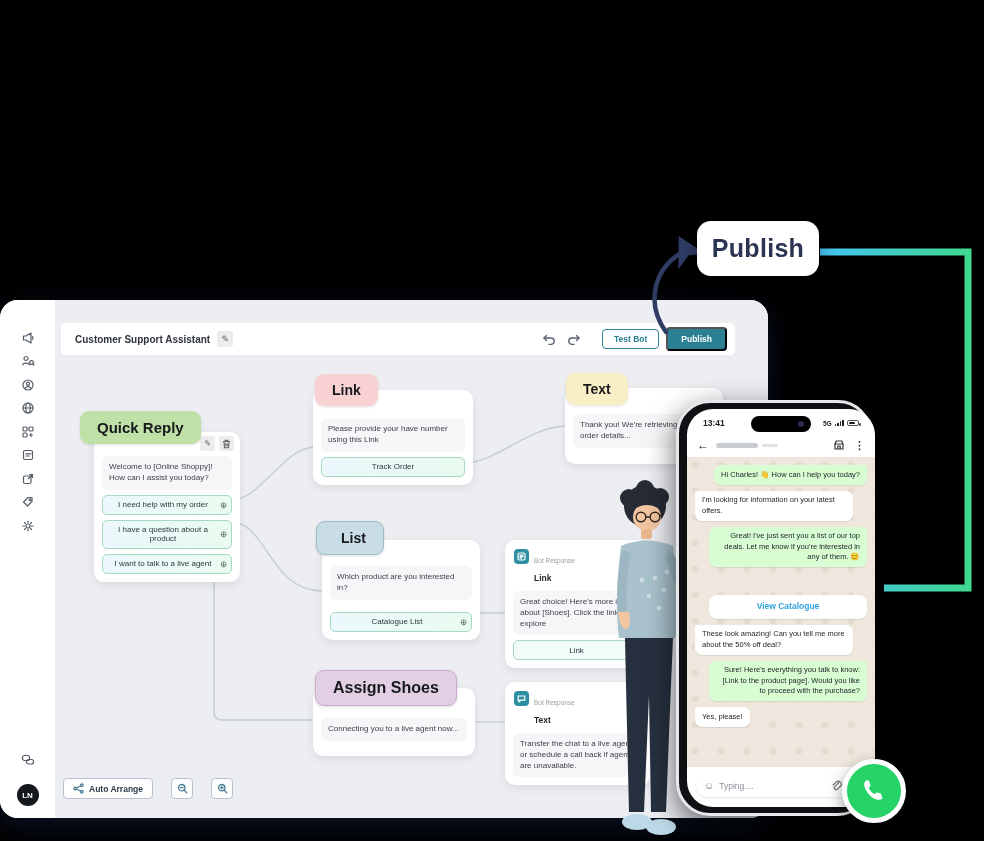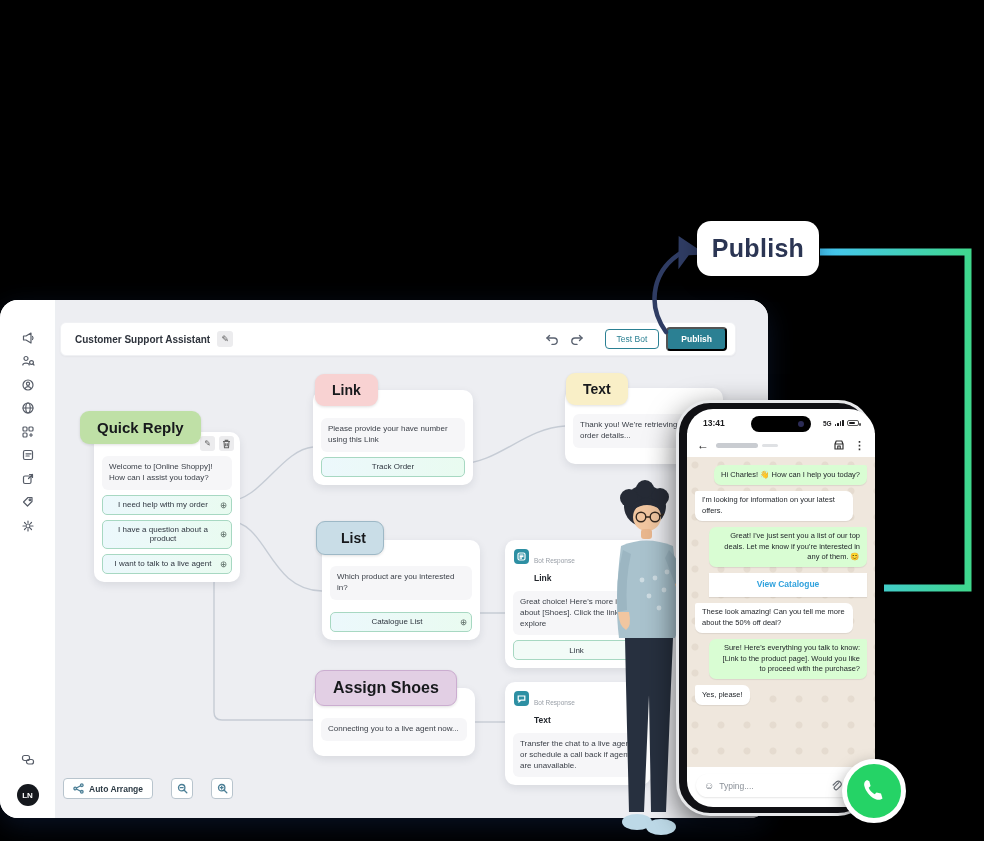--- a/index.html
+++ b/index.html
@@ -27,21 +27,21 @@
   .connector-svg{position:absolute;left:0;top:0;width:712px;height:518px;}
 
   
   .toolbar{position:absolute;left:4px;top:22px;width:676px;height:34px;background:#fff;border-radius:6px;
     border:1px solid #f0f1f4;display:flex;align-items:center;padding:0 8px 0 14px;box-shadow:0 1px 2px rgba(0,0,0,.04);}
   .tb-title{font-size:10px;color:#2e333c;font-weight:600;}
   .edit-chip{width:16px;height:16px;background:#ececee;border-radius:3px;margin-left:7px;display:flex;align-items:center;justify-content:center;font-size:9px;color:#555;}
   .tb-spacer{flex:1;}
   .tb-icon{width:18px;height:16px;margin:0 4px;display:flex;align-items:center;justify-content:center;}
   .tb-icon svg{width:15px;height:13px;stroke:#5a6270;fill:none;stroke-width:1.4;stroke-linecap:round;stroke-linejoin:round;}
-  .btn-testbot{margin-left:14px;padding:4px 11px;border:1px solid #2b8093;border-radius:4px;color:#2b8093;font-size:8.5px;font-weight:400;background:#fff;}
+  .btn-testbot{margin-left:14px;padding:4px 11px;border:1px solid #2b8093;border-radius:4px;color:#2b8093;font-size:8.5px;font-weight:700;background:#fff;}
   .btn-publish{margin-left:7px;padding:5px 13px;border-radius:4px;color:#fff;font-size:8.5px;font-weight:700;background:#2b8093;}
 
   
   .node-label{position:absolute;padding:8px 17px;border-radius:9px;font-weight:700;color:#17191c;z-index:3;box-shadow:0 1px 3px rgba(0,0,0,.12);}
   .node-card{position:absolute;background:#fff;border-radius:10px;box-shadow:0 3px 8px rgba(30,40,60,.10);z-index:2;padding:8px;}
   .card-msg{background:#f6f6f8;border-radius:6px;padding:6px 7px;font-size:8px;line-height:1.35;color:#3a3f47;}
   .pill{position:relative;margin-top:5px;border:1px solid #a7d8c2;border-radius:5px;
     background:linear-gradient(90deg,#ecf8fc,#e9fbf0);font-size:8px;color:#2f3640;text-align:center;padding:4.5px 14px 4.5px 6px;}
   .pill .plus{position:absolute;right:4px;top:50%;transform:translateY(-50%);font-size:8.5px;color:#5a6a64;}
   .card-actions{position:absolute;top:4px;right:6px;display:flex;gap:4px;z-index:4;}
@@ -81,21 +81,21 @@
   .name-blob2{width:16px;height:3px;border-radius:2px;background:#dfe1e4;margin-left:4px;}
   .head-right{margin-left:auto;display:flex;align-items:center;gap:9px;}
   .head-right svg{width:12px;height:12px;stroke:#333;fill:none;stroke-width:1.2;stroke-linejoin:round;}
   .dots{font-size:11px;color:#333;font-weight:700;letter-spacing:0;}
   .chat-area{position:absolute;left:0;top:48px;width:100%;height:310px;background:#efe7dd;
     background-image:radial-gradient(circle at 8px 8px, rgba(170,150,125,.14) 3px, transparent 4px);background-size:26px 26px;
     padding:8px 8px 0;display:flex;flex-direction:column;gap:6px;overflow:hidden;}
   .bubble{max-width:158px;border-radius:7px;padding:4.5px 7px;font-size:7.5px;line-height:1.4;color:#1d2126;box-shadow:0 1px 1px rgba(0,0,0,.08);}
   .bubble.left{background:#fff;align-self:flex-start;border-top-left-radius:2px;}
   .bubble.right{background:#d9fdd3;align-self:flex-end;border-top-right-radius:2px;text-align:right;}
-  .bubble.btn{background:#fff;align-self:flex-end;width:92%;text-align:center;color:#31a2dd;font-weight:700;font-size:8.5px;padding:6px 7px;border-radius:0;}
+  .bubble.btn{background:#fff;align-self:flex-end;width:92%;text-align:center;color:#31a2dd;font-weight:700;font-size:8.5px;padding:6px 7px;border-radius:8px;margin-top:22px;}
   .inputbar{position:absolute;left:0;bottom:10px;width:100%;padding:0 9px;display:flex;}
   .input-pill{flex:1;height:23px;background:#fff;border-radius:12px;display:flex;align-items:center;padding:0 8px;gap:5px;box-shadow:0 1px 2px rgba(0,0,0,.1);}
   .input-pill .smiley{font-size:10px;color:#7c828a;}
   .input-text{flex:1;font-size:8.5px;color:#8a9098;}
   .input-pill svg{width:11px;height:11px;stroke:#6b7178;fill:none;stroke-width:1.2;stroke-linecap:round;stroke-linejoin:round;}
   .wa-badge{position:absolute;left:842px;top:759px;width:64px;height:64px;border-radius:50%;background:#25d366;border:5px solid #fff;
     z-index:30;display:flex;align-items:center;justify-content:center;box-shadow:0 6px 16px rgba(0,0,0,.4);}
 
   .person-svg{position:absolute;left:585px;top:480px;width:120px;height:361px;z-index:15;}
 </style>

